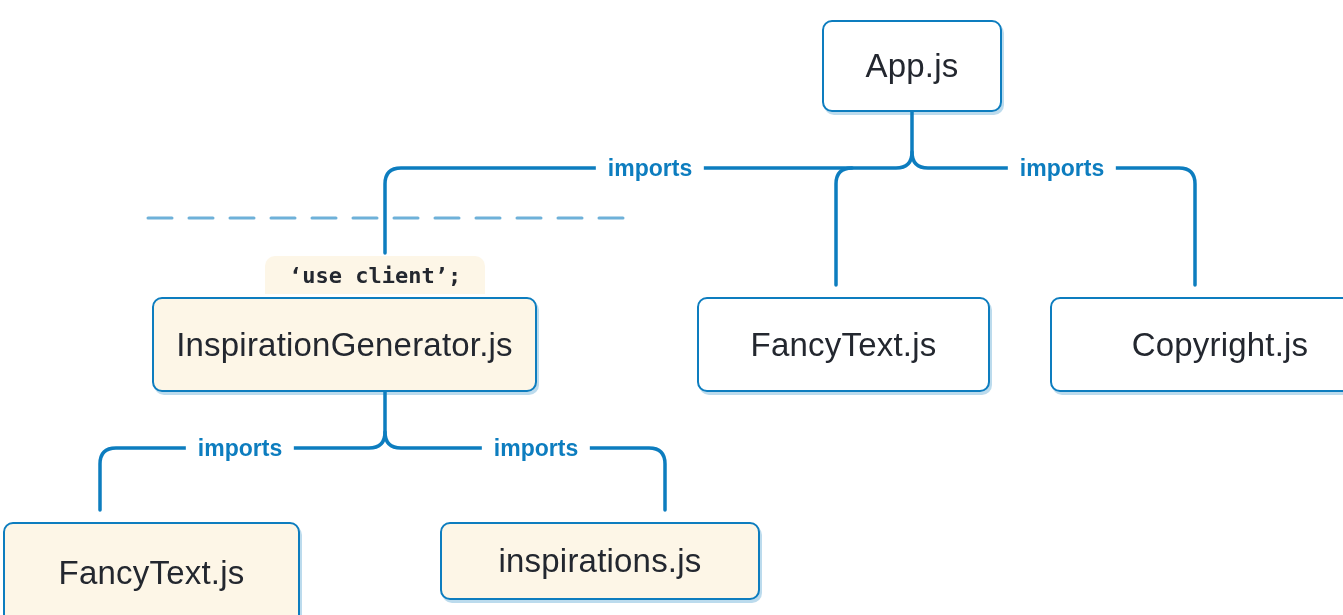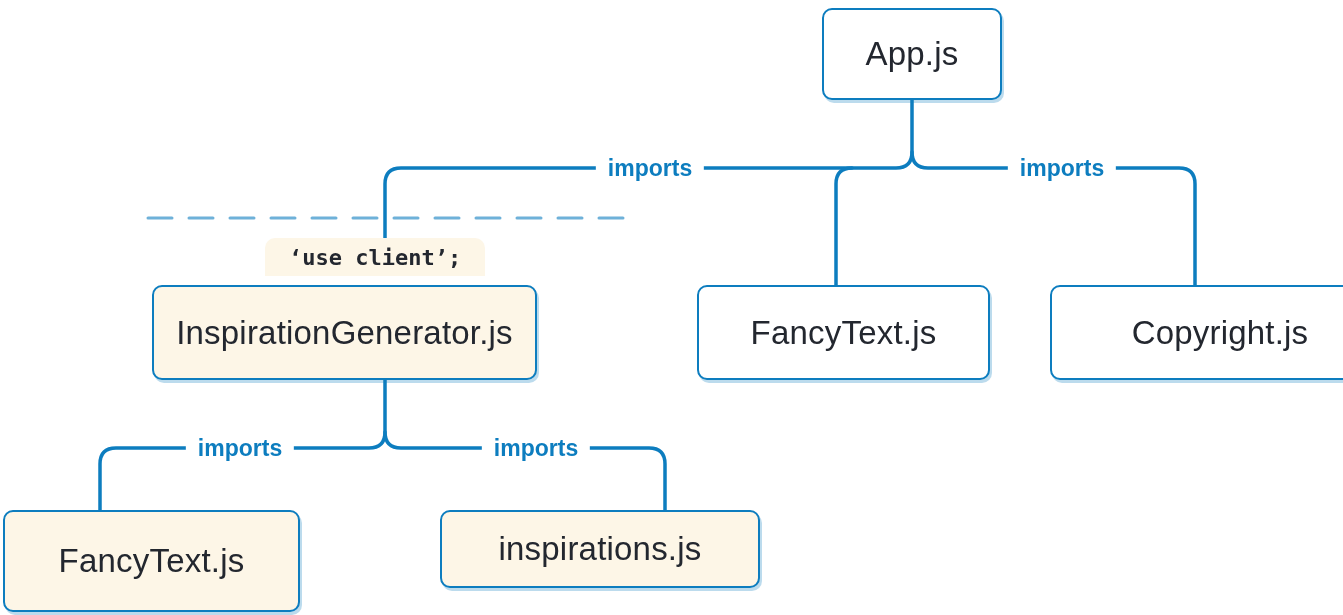--- a/index.html
+++ b/index.html
@@ -24,25 +24,26 @@
     position:absolute;z-index:2;
     display:flex;align-items:center;justify-content:center;
     border:2.5px solid var(--line);
     border-radius:10px;
     background:var(--server-fill);
     color:var(--text);
     font-size:33px;font-weight:500;letter-spacing:.2px;
     box-shadow:2px 3px 0 rgba(13,125,191,.28);
     box-sizing:border-box;
     white-space:nowrap;
+    margin-top:12px;
   }
   .node.client{background:var(--client-fill);}
   .badge{
     position:absolute;z-index:3;
-    left:265px;top:238px;height:38px;
+    left:265px;top:256px;height:38px;
     display:flex;align-items:center;
     padding:0 24px;
     background:var(--client-fill);
     border-radius:10px 10px 0 0;
     font-family:"DejaVu Sans Mono", monospace;
     font-size:22px;font-weight:700;color:var(--text);
     white-space:nowrap;
   }
   .imports{
     position:absolute;z-index:4;

